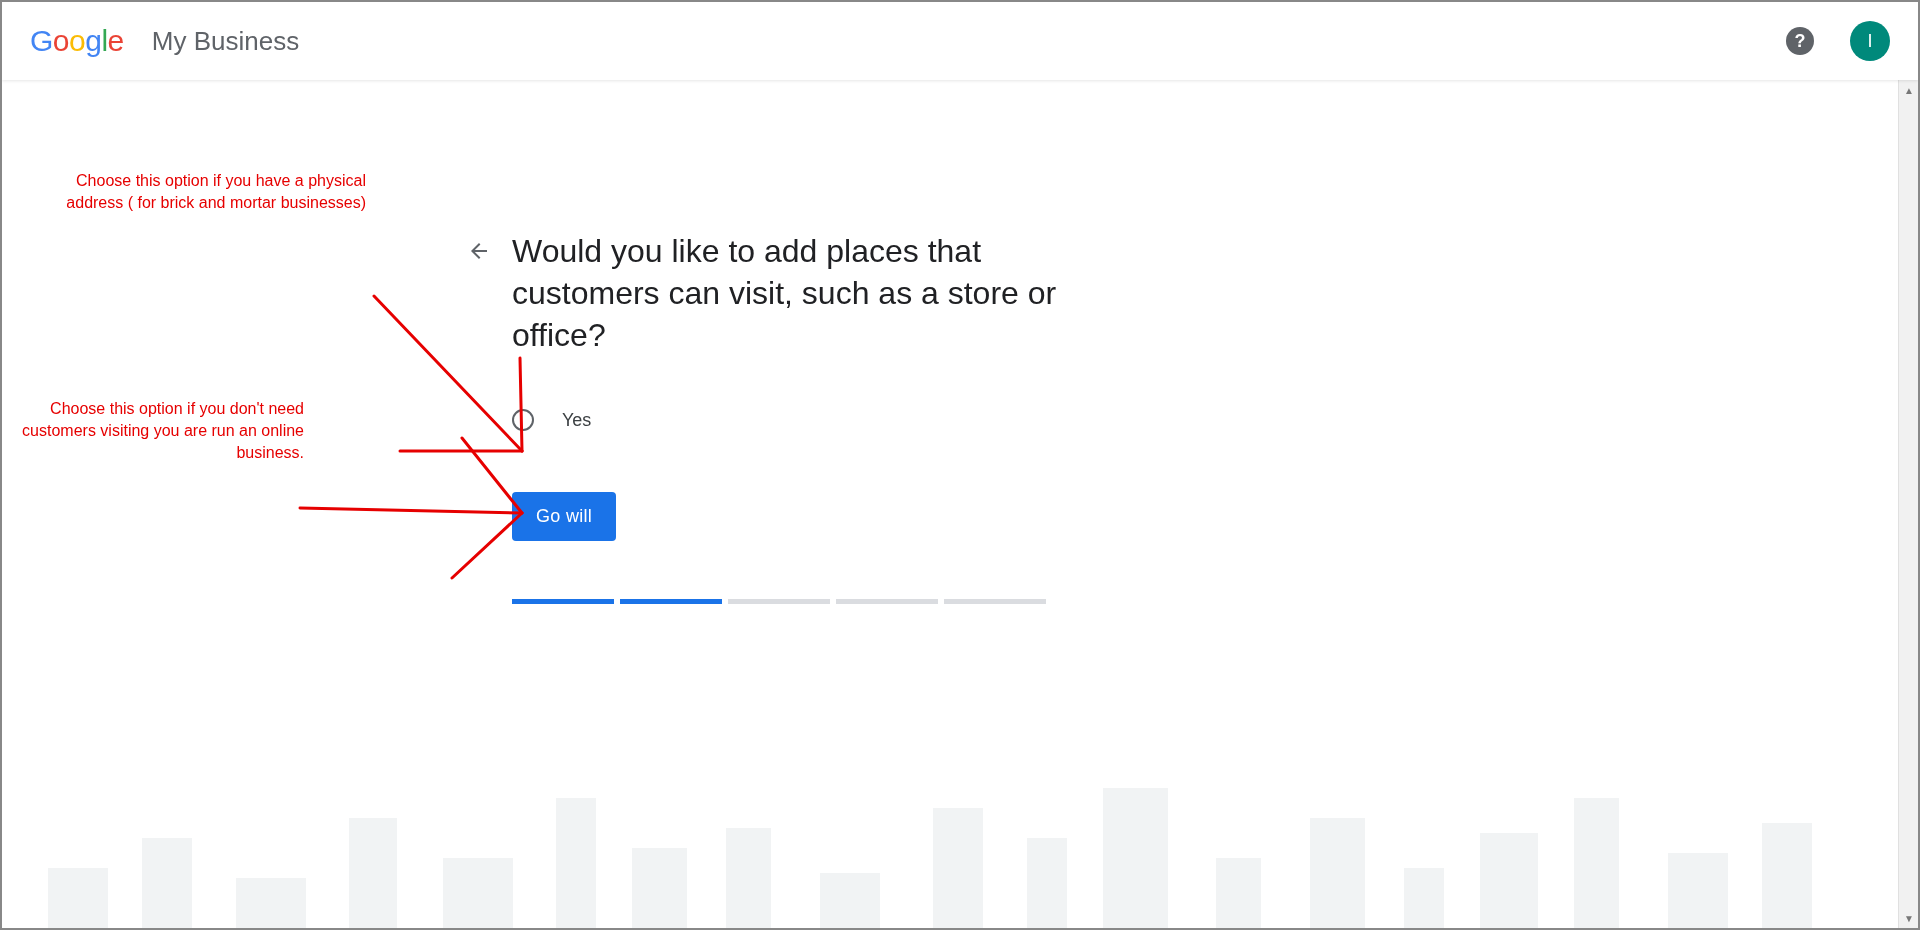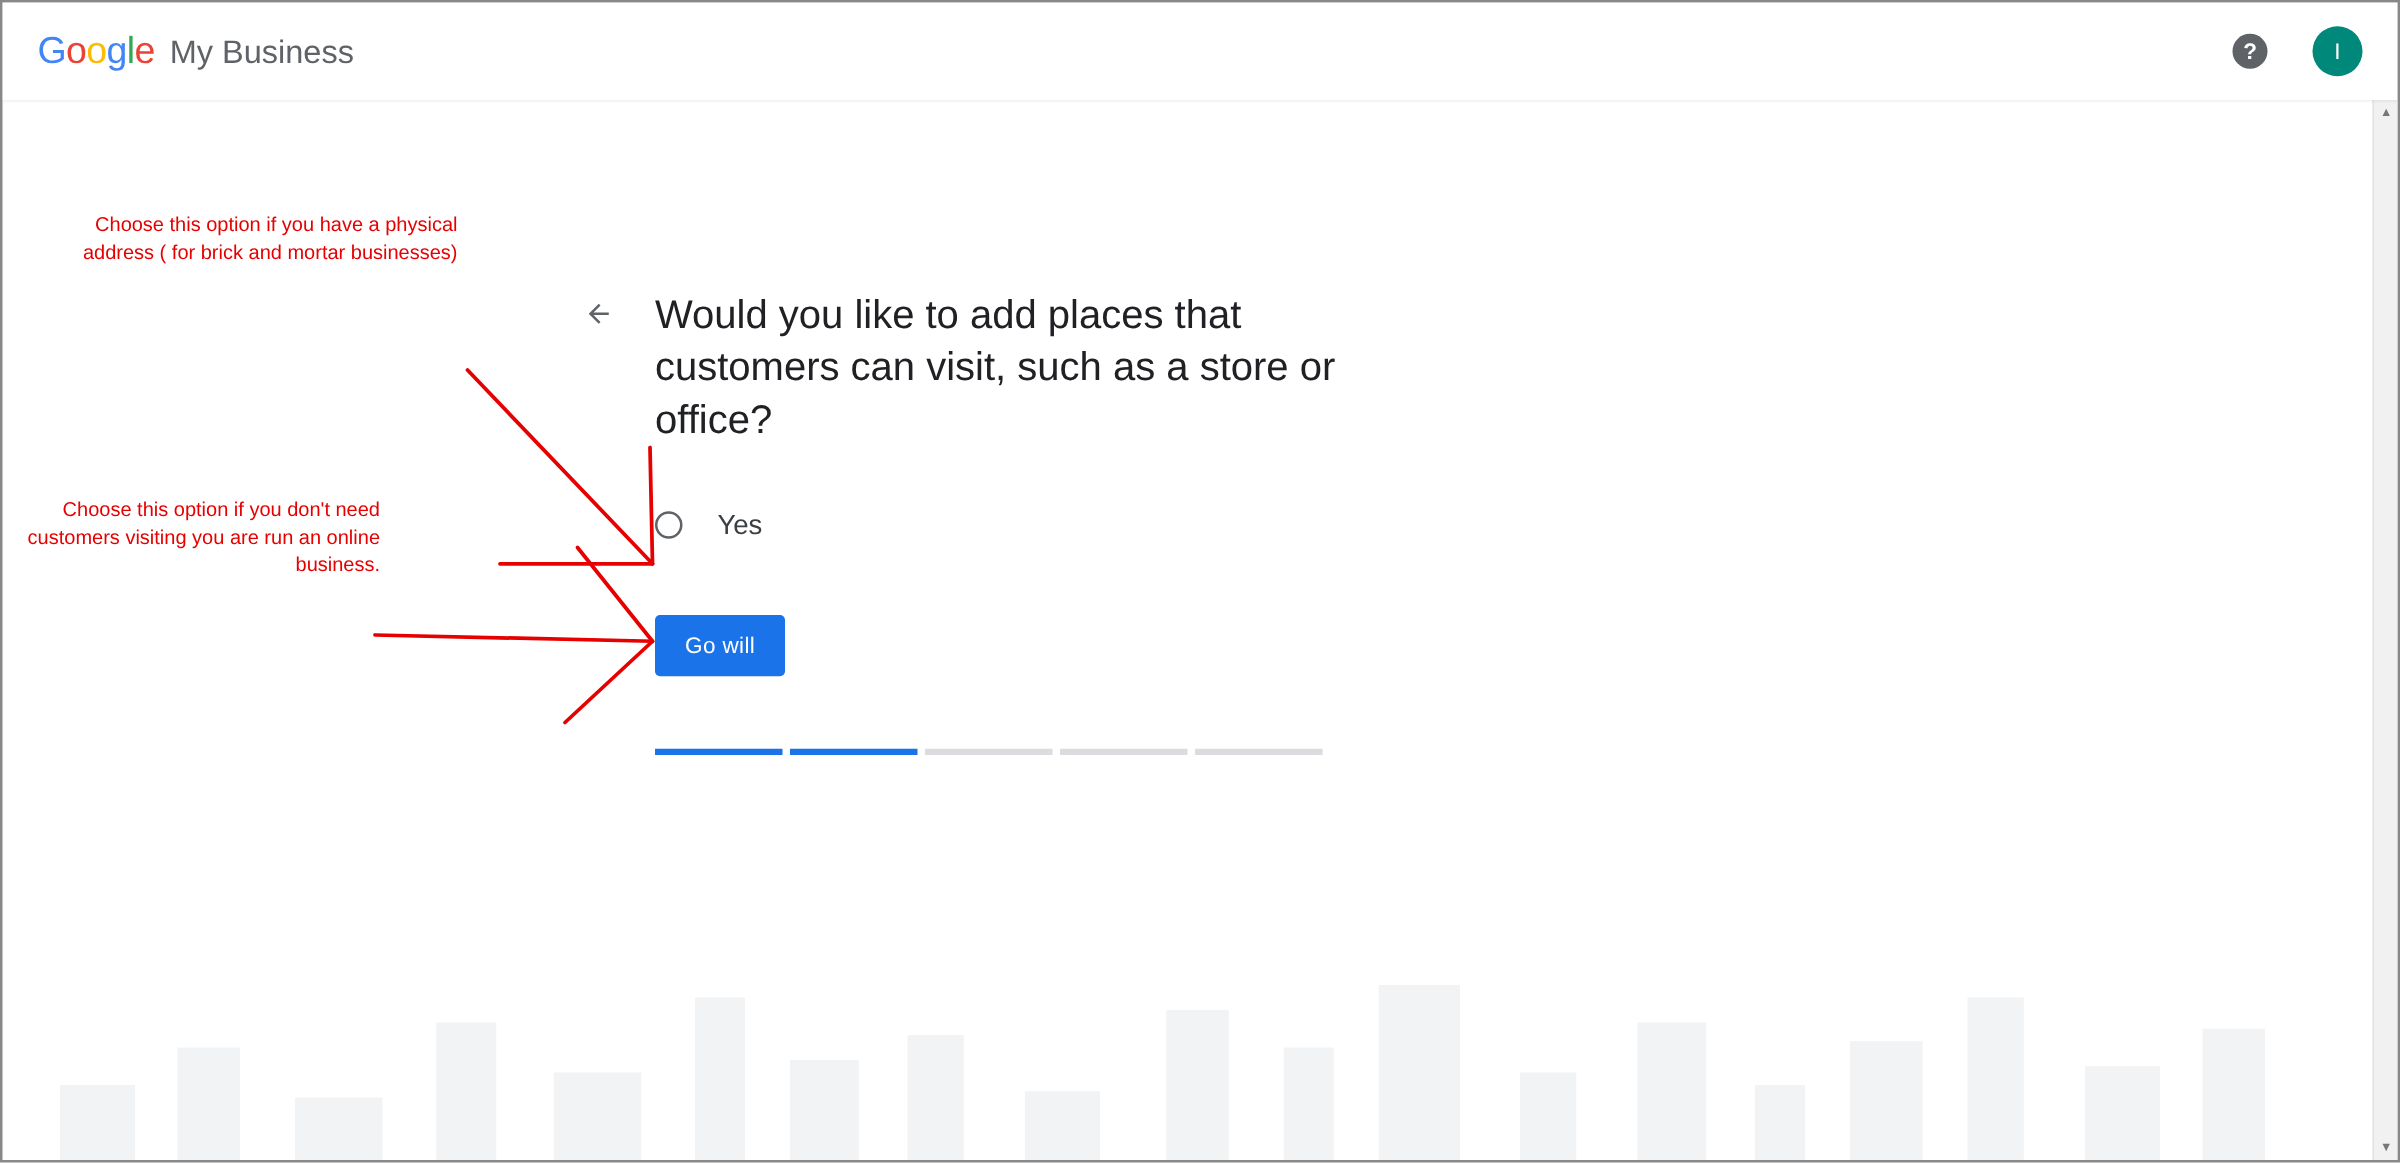--- a/index.html
+++ b/index.html
@@ -40,21 +40,21 @@
     .google-logo .g1 { color:#4285F4; }
     .google-logo .o1 { color:#EA4335; }
     .google-logo .o2 { color:#FBBC05; }
     .google-logo .g2 { color:#4285F4; }
     .google-logo .l  { color:#34A853; }
     .google-logo .e  { color:#EA4335; }
     .product-name {
       font-size: 26px;
       color: #5f6368;
       font-weight: 400;
-      margin-left: 4px;
+      margin-left: 20px;
     }
     .header-spacer { flex: 1; }
     .help-icon {
       width: 28px;
       height: 28px;
       border-radius: 50%;
       background: #5f6368;
       color: #fff;
       display: flex;
       align-items: center;
@@ -99,21 +99,21 @@
       color: #777;
       font-size: 10px;
       cursor: pointer;
       position: absolute;
     }
     .scroll-up { top: 0; }
     .scroll-down { bottom: 0; }
     
     .content {
       position: absolute;
-      left: 522px;
+      left: 510px;
       top: 150px;
       width: 560px;
     }
     .back-arrow {
       position: absolute;
       left: 460px;
       top: 154px;
       width: 34px;
       height: 34px;
       display: flex;
@@ -149,21 +149,21 @@
       cursor: pointer;
     }
     .radio-btn {
       width: 22px;
       height: 22px;
       border: 2px solid #5f6368;
       border-radius: 50%;
       flex-shrink: 0;
     }
     .radio-label {
-      font-size: 22px;
+      font-size: 18px;
       color: #3c4043;
     }
     .cta-button {
       margin-top: 30px;
       background: #1a73e8;
       color: #fff;
       border: none;
       border-radius: 4px;
       font-size: 18px;
       font-weight: 500;

